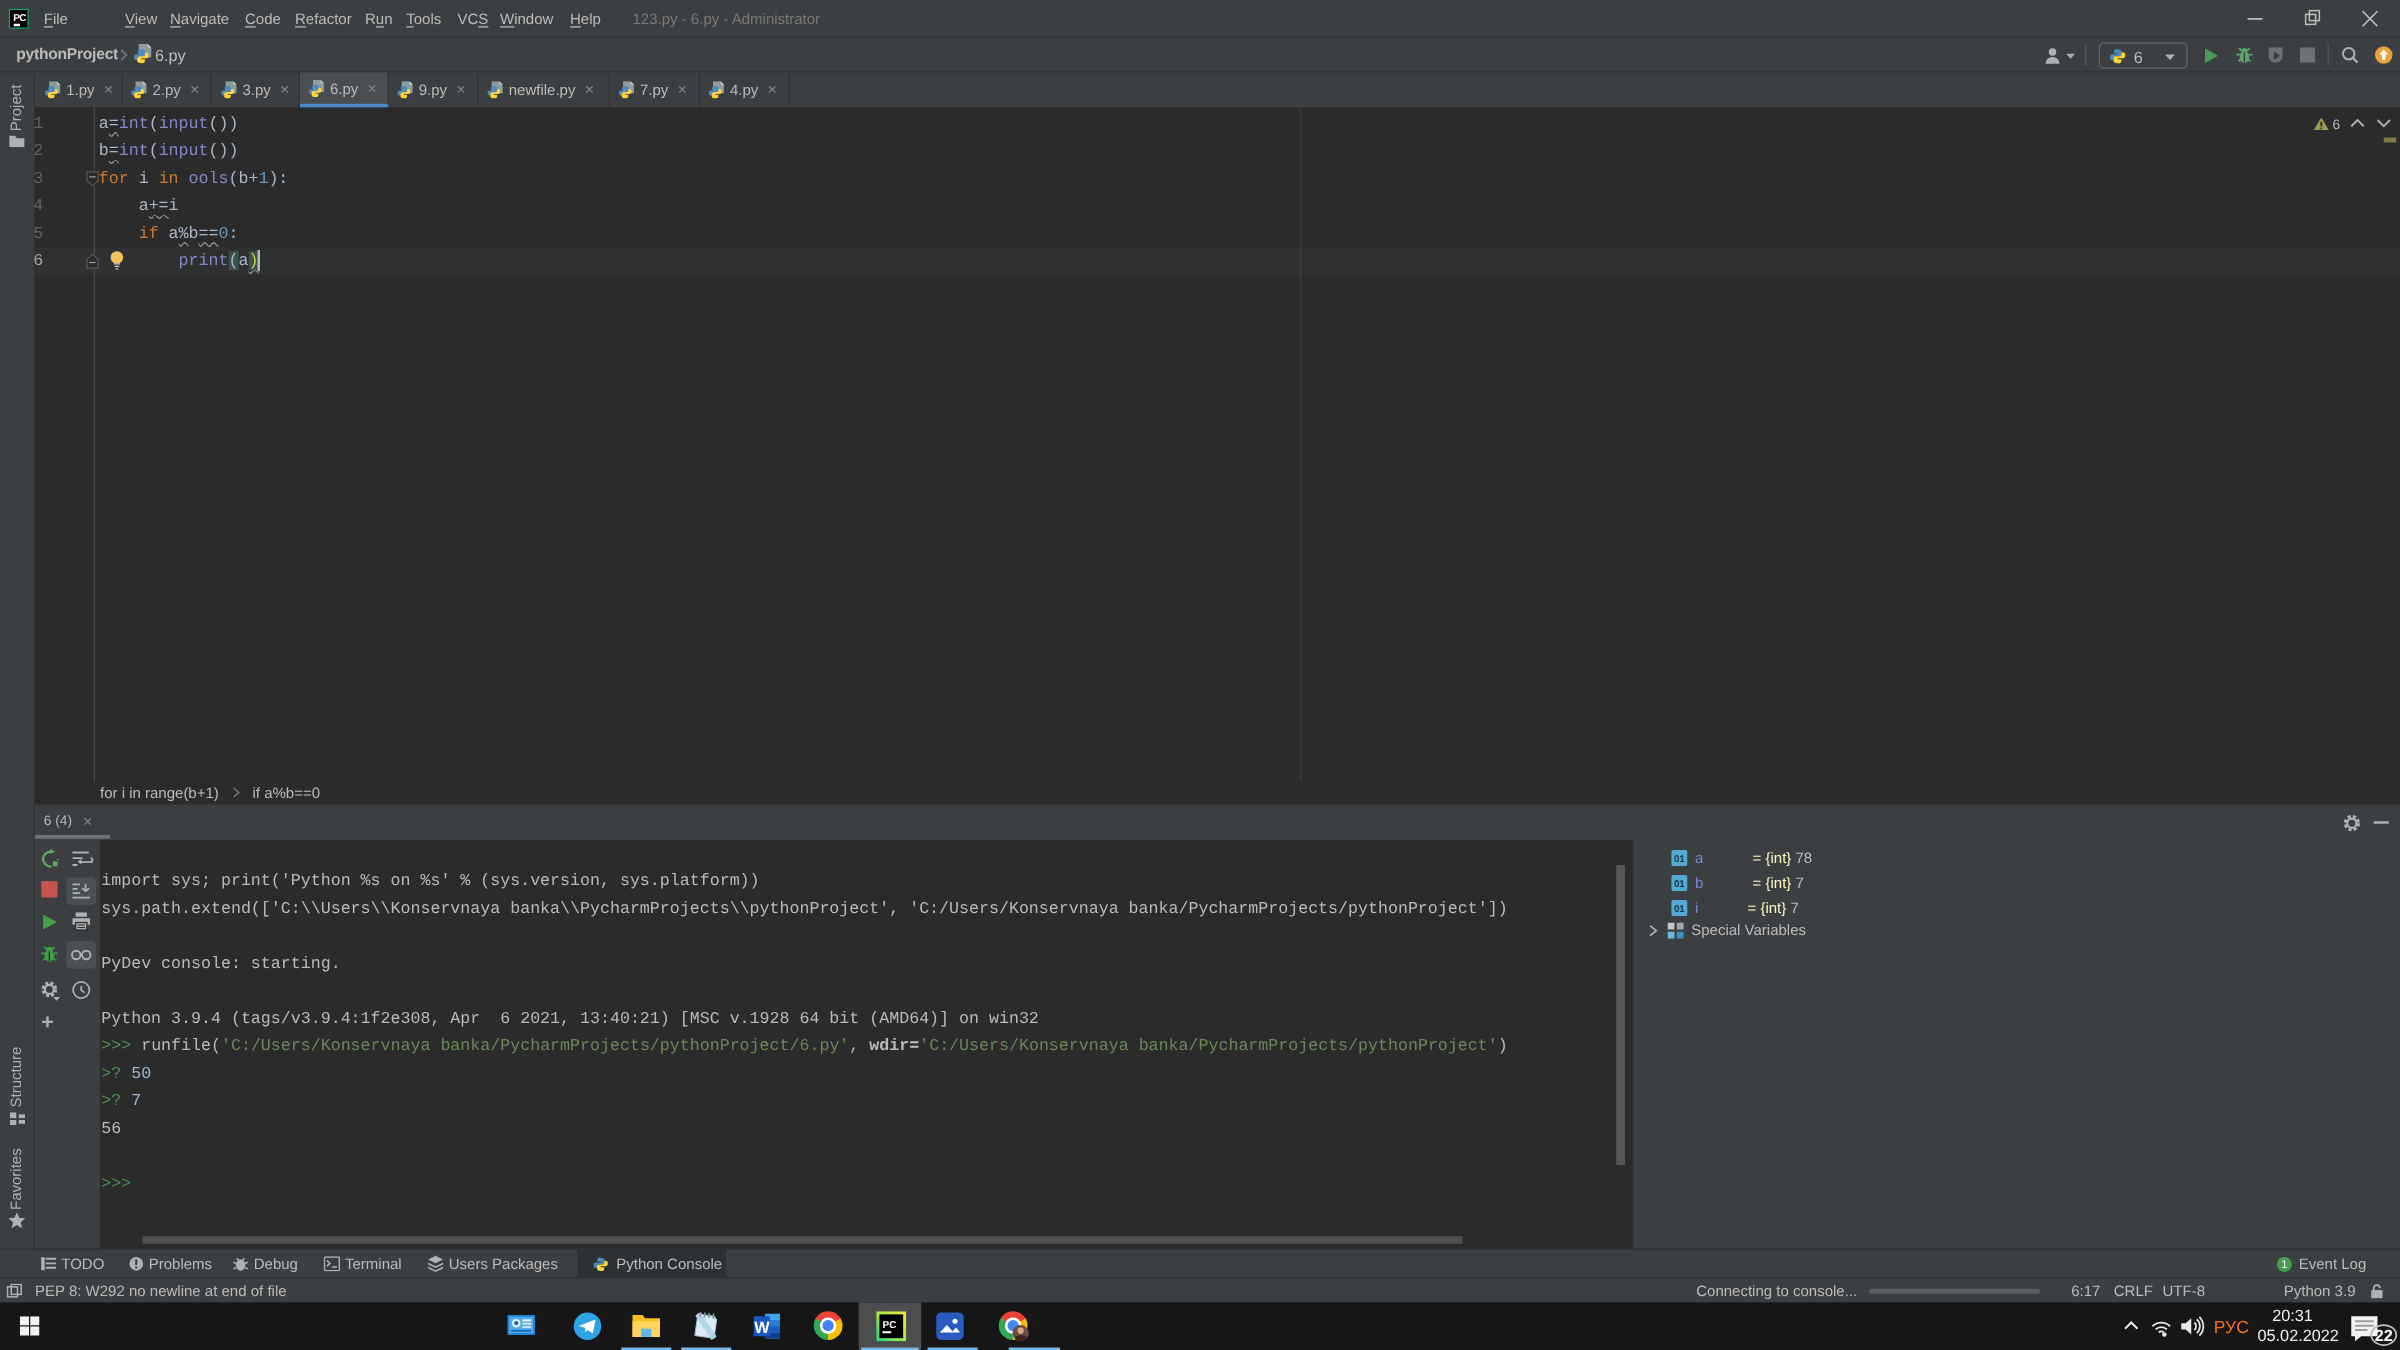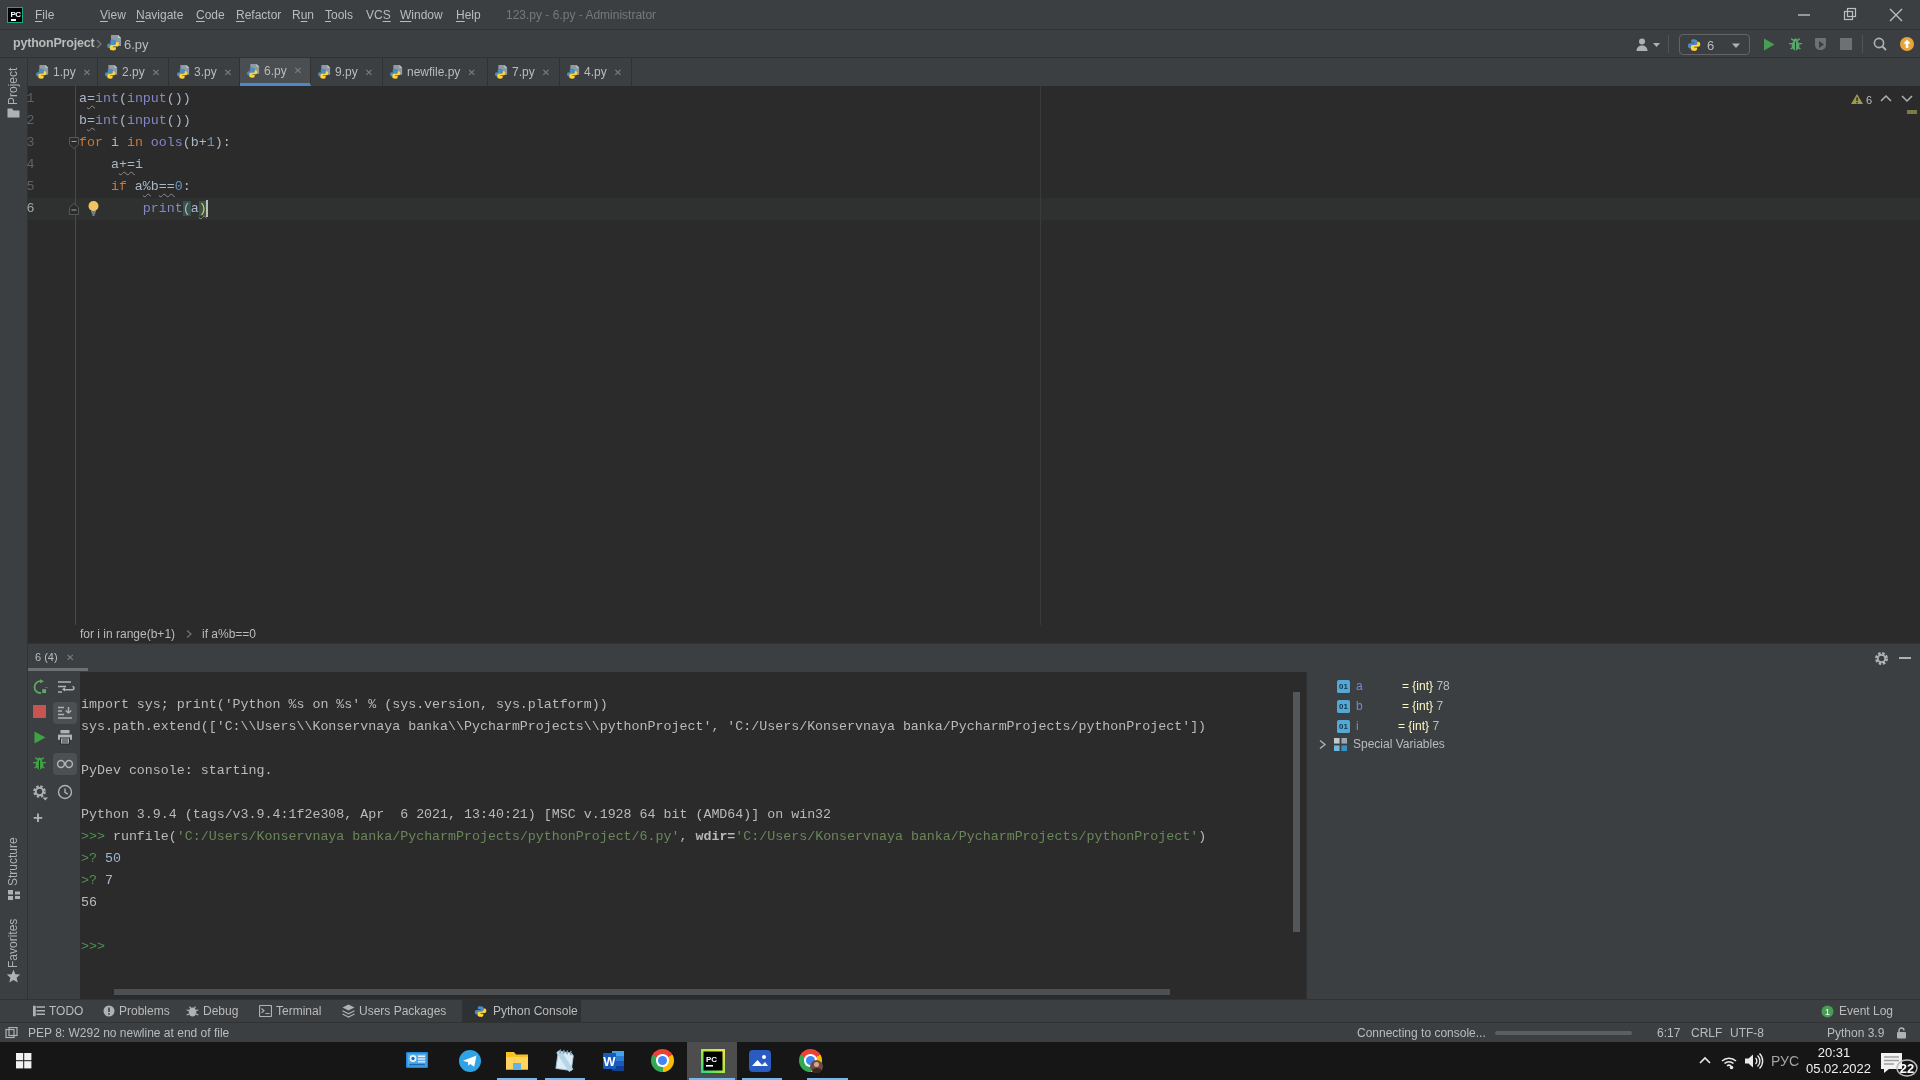--- a/index.html
+++ b/index.html
@@ -532,21 +532,21 @@
     <path d="M10 16 L2.2 8.2 a11 11 0 0 1 15.6 0 z" fill="none"></path>
     <path d="M3 9 a10 10 0 0 1 14 0" fill="none" stroke="#E8E8E8" stroke-width="1.5"></path>
     <path d="M5.5 11.5 a6.5 6.5 0 0 1 9 0" fill="none" stroke="#E8E8E8" stroke-width="1.5"></path>
     <path d="M8 14 a3 3 0 0 1 4 0" fill="none" stroke="#E8E8E8" stroke-width="1.5"></path>
     <circle cx="12.5" cy="15.5" r="1.8" fill="#E8E8E8"></circle>
   </svg>
   <svg class="abs" style="left:1744px;top:10px;" width="20" height="18" viewBox="0 0 20 18">
     <path d="M1 6.5 h3.5 L9 2.5 v13 L4.5 11.5 H1 z" fill="#E8E8E8"></path>
     <path d="M11.5 6 a4 4 0 0 1 0 6 M13.5 3.5 a7.5 7.5 0 0 1 0 11 M15.5 1.5 a10.5 10.5 0 0 1 0 15" fill="none" stroke="#E8E8E8" stroke-width="1.4"></path>
   </svg>
-  <div class="abs" style="left:1771px;top:11px;font-size:14px;color:#a3a3a3;">РУС</div>
+  <div class="abs" style="left:1771px;top:11px;font-size:14px;color:#f97316;">РУС</div>
   <div class="abs" style="left:1806px;top:3px;width:56px;text-align:center;font-size:13px;color:#F0F0F0;line-height:16px;">20:31<br>05.02.2022</div>
   <svg class="abs" style="left:1880px;top:9px;" width="38" height="26" viewBox="0 0 38 26">
     <path d="M1 2 h21 v16 h-13 l-5 4 v-4 h-3 z" fill="#F2F2F2"></path>
     <path d="M4 6 h15 M4 9.5 h15 M4 13 h10" stroke="#9E9E9E" stroke-width="1.6"></path>
     <ellipse cx="27" cy="17" rx="10" ry="8" fill="none" stroke="#BDBDBD" stroke-width="1.4"></ellipse>
     <text x="27" y="21.5" text-anchor="middle" font-size="13" font-weight="bold" fill="#FFF" font-family="Liberation Sans">22</text>
   </svg>
 </div>
 
 </body></html>

